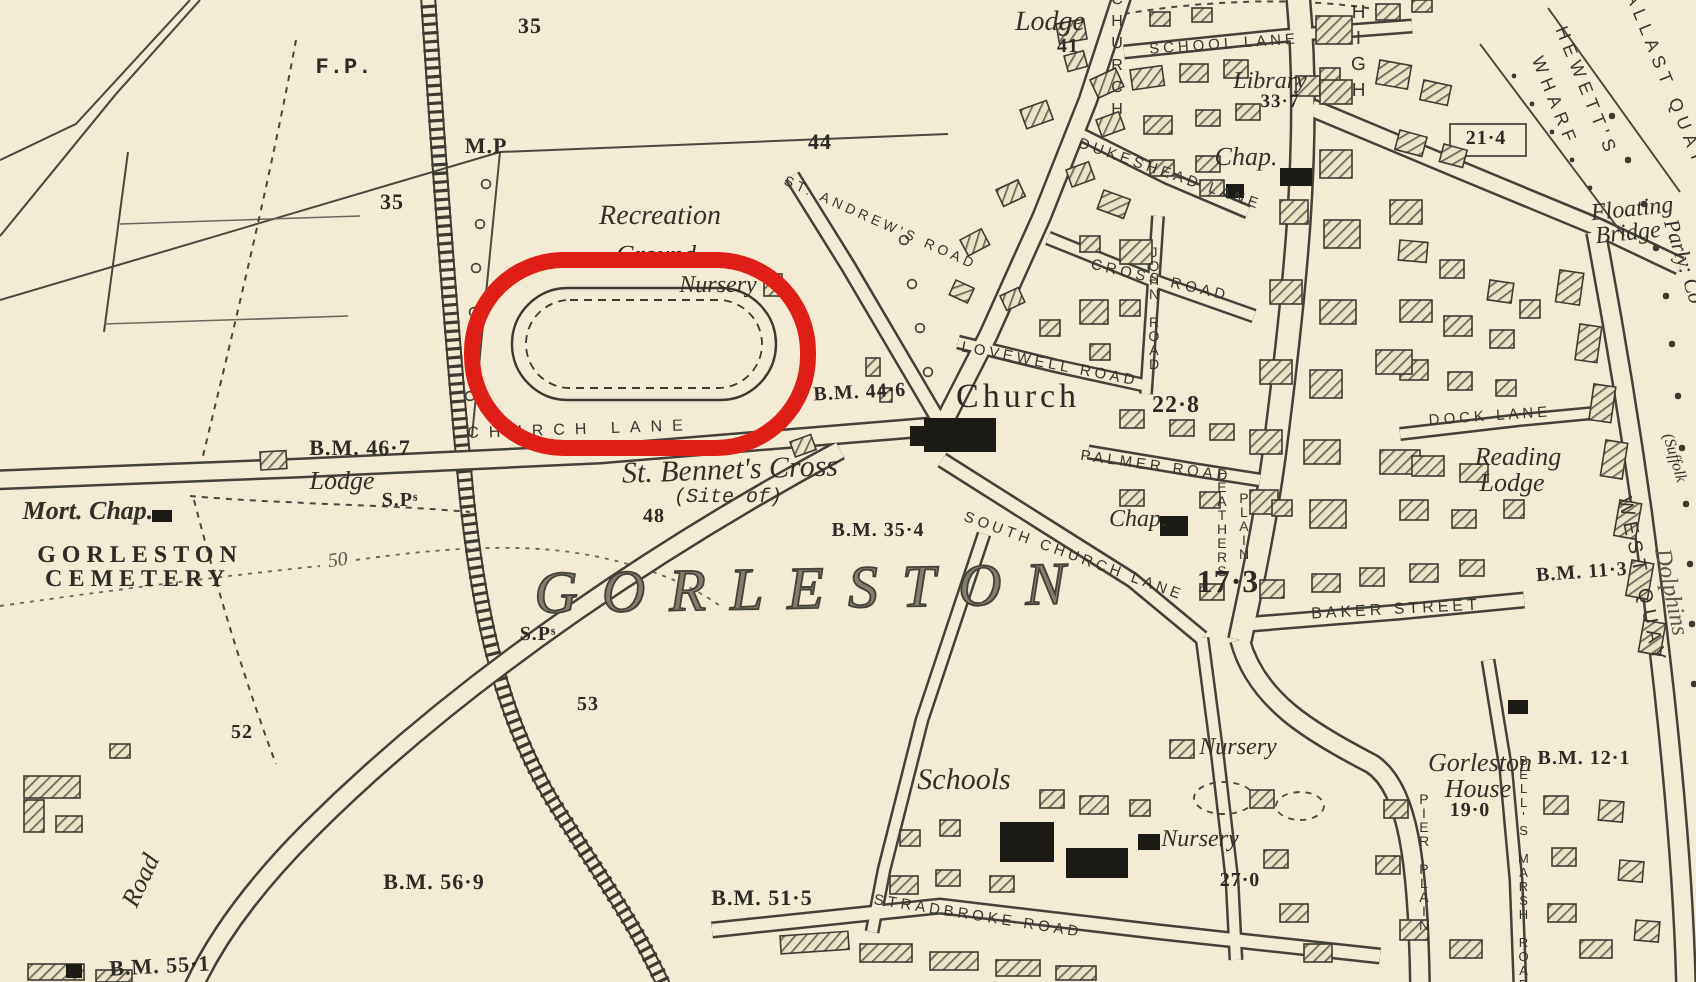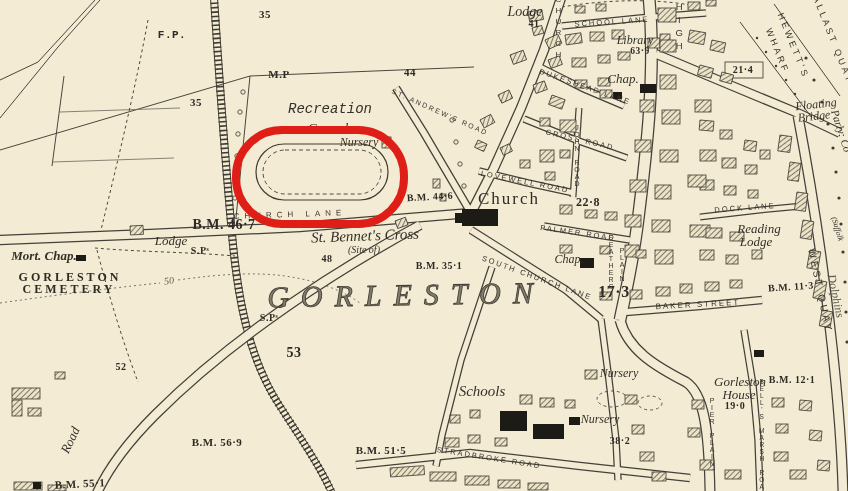--- a/index.html
+++ b/index.html
@@ -323,87 +323,87 @@
         <rect x="533" y="424" width="31" height="15"></rect>
       <rect x="569" y="417" width="11" height="8"></rect>
       <rect x="33" y="482" width="8" height="7"></rect>
     </g>
   </svg>
 
   <div id="labels">
       <span class="lbl bm" style="left: 172px; top: 35px; font-size: 11px; transform: translate(-50%, -50%) rotate(0deg); font-family: Liberation Mono, monospace;">F.P.</span>
       <span class="lbl bm" style="left: 265px; top: 14px; font-size: 11px; transform: translate(-50%, -50%) rotate(0deg);">35</span>
       <span class="lbl bm" style="left: 196px; top: 102px; font-size: 11px; transform: translate(-50%, -50%) rotate(0deg);">35</span>
-      <span class="lbl bm" style="left: 243px; top: 74px; font-size: 11px; transform: translate(-50%, -50%) rotate(0deg); margin-left: 36px;">M.P</span>
+      <span class="lbl bm" style="left: 243px; top: 74px; font-size: 11px; transform: translate(-50%, -50%) rotate(0deg);">M.P</span>
       <span class="lbl bm" style="left: 410px; top: 72px; font-size: 11px; transform: translate(-50%, -50%) rotate(0deg);">44</span>
       <span class="lbl ital" style="left: 525px; top: 12px; font-size: 14px; transform: translate(-50%, -50%) rotate(0deg);">Lodge</span>
       <span class="lbl bm" style="left: 534px; top: 24px; font-size: 10px; transform: translate(-50%, -50%) rotate(0deg);">41</span>
       <span class="lbl caps" style="left: 612px; top: 22px; font-size: 7.5px; transform: translate(-50%, -50%) rotate(-4deg);">SCHOOL LANE</span>
       <span class="lbl ital" style="left: 635px; top: 40px; font-size: 12px; transform: translate(-50%, -50%) rotate(0deg);">Library</span>
-      <span class="lbl bm" style="left: 640px; top: 52px; font-size: 9.5px; transform: translate(-50%, -50%) rotate(0deg);">63·9</span>
+      <span class="lbl bm" style="left: 640px; top: 52px; font-size: 9.5px; transform: translate(-50%, -50%) rotate(0deg);">33·7</span>
       <span class="lbl ital" style="left: 623px; top: 78px; font-size: 13px; transform: translate(-50%, -50%) rotate(0deg);">Chap.</span>
       <span class="lbl vert" style="left: 679px; top: 27px; font-size: 9.5px; transform: translate(-50%, -50%) rotate(0deg);">HIGH</span>
       <span class="lbl vert" style="left: 558px; top: 28px; font-size: 8px; transform: translate(-50%, -50%) rotate(0deg);">CHURCH</span>
       <span class="lbl bm" style="left: 743px; top: 70px; font-size: 10px; transform: translate(-50%, -50%) rotate(0deg);">21·4</span>
       <span class="lbl capsv" style="left: 793px; top: 46px; font-size: 9px; transform: translate(-50%, -50%) rotate(68deg);">HEWETT'S</span>
       <span class="lbl capsv" style="left: 777px; top: 51px; font-size: 9px; transform: translate(-50%, -50%) rotate(68deg);">WHARF</span>
       <span class="lbl capsv" style="left: 831px; top: 36px; font-size: 9px; transform: translate(-50%, -50%) rotate(68deg);">BALLAST QUAY</span>
       <span class="lbl ital" style="left: 816px; top: 104px; font-size: 12px; transform: translate(-50%, -50%) rotate(-6deg);">Floating</span>
       <span class="lbl ital" style="left: 814px; top: 116px; font-size: 12px; transform: translate(-50%, -50%) rotate(-6deg);">Bridge</span>
       <span class="lbl ital" style="left: 841px; top: 131px; font-size: 11px; transform: translate(-50%, -50%) rotate(72deg);">Parly: Co</span>
       <span class="lbl ital" style="left: 837px; top: 229px; font-size: 8px; transform: translate(-50%, -50%) rotate(73deg);">(Suffolk</span>
       <span class="lbl thin" style="left: 836px; top: 296px; font-size: 12px; transform: translate(-50%, -50%) rotate(78deg);">Dolphins</span>
       <span class="lbl capsv" style="left: 820px; top: 291px; font-size: 10px; transform: translate(-50%, -50%) rotate(78deg);">WEST QUAY</span>
       <span class="lbl caps" style="left: 585px; top: 87px; font-size: 7.5px; transform: translate(-50%, -50%) rotate(19deg);">DUKESHEAD LANE</span>
       <span class="lbl caps" style="left: 580px; top: 140px; font-size: 7.5px; transform: translate(-50%, -50%) rotate(13deg);">CROSS ROAD</span>
       <span class="lbl vtight" style="left: 577px; top: 155px; font-size: 7px; transform: translate(-50%, -50%) rotate(0deg);">JOHN ROAD</span>
       <span class="lbl caps" style="left: 525px; top: 182px; font-size: 7.5px; transform: translate(-50%, -50%) rotate(11deg);">LOVEWELL ROAD</span>
       <span class="lbl caps" style="left: 440px; top: 112px; font-size: 7px; transform: translate(-50%, -50%) rotate(24deg);">ST. ANDREW'S ROAD</span>
-      <span class="lbl ital" style="left: 330px; top: 109px; font-size: 14px; transform: translate(-50%, -50%) rotate(0deg); font-family: Liberation Mono, monospace;">Recreation</span>
+      <span class="lbl ital" style="left: 330px; top: 109px; font-size: 14px; transform: translate(-50%, -50%) rotate(0deg);">Recreation</span>
       <span class="lbl ital" style="left: 328px; top: 127px; font-size: 13px; transform: translate(-50%, -50%) rotate(0deg);">Ground</span>
       <span class="lbl ital" style="left: 359px; top: 142px; font-size: 12px; transform: translate(-50%, -50%) rotate(0deg);">Nursery</span>
       <span class="lbl capsw" style="left: 290px; top: 215px; font-size: 8px; transform: translate(-50%, -50%) rotate(-2deg);">CHURCH LANE</span>
       <span class="lbl bm" style="left: 430px; top: 197px; font-size: 10px; transform: translate(-50%, -50%) rotate(-3deg);">B.M. 44·6</span>
       <span class="lbl serifn" style="left: 509px; top: 198px; font-size: 17px; transform: translate(-50%, -50%) rotate(0deg);">Church</span>
       <span class="lbl bm" style="left: 588px; top: 202px; font-size: 12px; transform: translate(-50%, -50%) rotate(0deg);">22·8</span>
       <span class="lbl caps" style="left: 578px; top: 233px; font-size: 7.5px; transform: translate(-50%, -50%) rotate(8deg);">PALMER ROAD</span>
       <span class="lbl ital" style="left: 365px; top: 236px; font-size: 15px; transform: translate(-50%, -50%) rotate(-2deg);">St. Bennet's Cross</span>
-      <span class="lbl ital" style="left: 364px; top: 250px; font-size: 10px; transform: translate(-50%, -50%) rotate(0deg);">(Site of)</span>
+      <span class="lbl ital" style="left: 364px; top: 250px; font-size: 10px; transform: translate(-50%, -50%) rotate(0deg); font-family: Liberation Mono, monospace;">(Site of)</span>
       <span class="lbl bm" style="left: 327px; top: 259px; font-size: 10px; transform: translate(-50%, -50%) rotate(0deg);">48</span>
-      <span class="lbl bm" style="left: 439px; top: 266px; font-size: 10px; transform: translate(-50%, -50%) rotate(0deg);">B.M. 35·1</span>
+      <span class="lbl bm" style="left: 439px; top: 266px; font-size: 10px; transform: translate(-50%, -50%) rotate(0deg);">B.M. 35·4</span>
       <span class="lbl caps" style="left: 537px; top: 278px; font-size: 7.5px; transform: translate(-50%, -50%) rotate(20deg);">SOUTH CHURCH LANE</span>
       <span class="lbl ital" style="left: 569px; top: 259px; font-size: 12px; transform: translate(-50%, -50%) rotate(0deg);">Chap.</span>
       <span class="lbl vtight" style="left: 611px; top: 262px; font-size: 7px; transform: translate(-50%, -50%) rotate(0deg);">FEATHERS</span>
       <span class="lbl vtight" style="left: 622px; top: 264px; font-size: 7px; transform: translate(-50%, -50%) rotate(0deg);">PLAIN</span>
       <span class="lbl bm" style="left: 614px; top: 292px; font-size: 16px; transform: translate(-50%, -50%) rotate(0deg); text-align: center;">17·3</span>
       <span class="lbl caps" style="left: 698px; top: 305px; font-size: 8px; transform: translate(-50%, -50%) rotate(-3deg);">BAKER STREET</span>
       <span class="lbl bm" style="left: 791px; top: 287px; font-size: 10px; transform: translate(-50%, -50%) rotate(-4deg);">B.M. 11·3</span>
       <span class="lbl caps" style="left: 745px; top: 208px; font-size: 7.5px; transform: translate(-50%, -50%) rotate(-4deg);">DOCK LANE</span>
       <span class="lbl ital" style="left: 759px; top: 228px; font-size: 13px; transform: translate(-50%, -50%) rotate(0deg);">Reading</span>
       <span class="lbl ital" style="left: 756px; top: 241px; font-size: 13px; transform: translate(-50%, -50%) rotate(0deg);">Lodge</span>
       <span class="lbl big" style="left: 406px; top: 295px; font-size: 30px; transform: translate(-50%, -50%) rotate(-1deg);">GORLESTON</span>
-      <span class="lbl bm" style="left: 180px; top: 225px; font-size: 14px; transform: translate(-50%, -50%) rotate(0deg); margin-left: 44px;">B.M. 46·7</span>
+      <span class="lbl bm" style="left: 180px; top: 225px; font-size: 11px; transform: translate(-50%, -50%) rotate(0deg);">B.M. 46·7</span>
       <span class="lbl ital" style="left: 171px; top: 240px; font-size: 13px; transform: translate(-50%, -50%) rotate(0deg);">Lodge</span>
       <span class="lbl bm" style="left: 200px; top: 251px; font-size: 10px; transform: translate(-50%, -50%) rotate(0deg);">S.Pˢ</span>
       <span class="lbl bm" style="left: 269px; top: 318px; font-size: 10px; transform: translate(-50%, -50%) rotate(0deg);">S.Pˢ</span>
       <span class="lbl ital" style="left: 44px; top: 255px; font-size: 13px; transform: translate(-50%, -50%) rotate(0deg); font-weight: bold;">Mort. Chap.</span>
       <span class="lbl cem" style="left: 70px; top: 277px; font-size: 12px; transform: translate(-50%, -50%) rotate(0deg);">GORLESTON</span>
       <span class="lbl cem" style="left: 69px; top: 289px; font-size: 12px; transform: translate(-50%, -50%) rotate(0deg);">CEMETERY</span>
       <span class="lbl thin" style="left: 169px; top: 281px; font-size: 10px; transform: translate(-50%, -50%) rotate(-8deg);">50</span>
       <span class="lbl bm" style="left: 121px; top: 367px; font-size: 10px; transform: translate(-50%, -50%) rotate(0deg); font-family: Liberation Serif, serif;">52</span>
-      <span class="lbl bm" style="left: 294px; top: 353px; font-size: 14px; transform: translate(-50%, -50%) rotate(0deg); text-align: right;">53</span>
+      <span class="lbl bm" style="left: 294px; top: 353px; font-size: 10px; transform: translate(-50%, -50%) rotate(0deg); text-align: right;">53</span>
       <span class="lbl ital" style="left: 70px; top: 440px; font-size: 13px; transform: translate(-50%, -50%) rotate(-65deg);">Road</span>
       <span class="lbl bm" style="left: 80px; top: 484px; font-size: 11px; transform: translate(-50%, -50%) rotate(-3deg);">B.M. 55·1</span>
       <span class="lbl bm" style="left: 217px; top: 442px; font-size: 11px; transform: translate(-50%, -50%) rotate(0deg);">B.M. 56·9</span>
       <span class="lbl ital" style="left: 482px; top: 391px; font-size: 15px; transform: translate(-50%, -50%) rotate(0deg); font-style: italic;">Schools</span>
       <span class="lbl bm" style="left: 381px; top: 450px; font-size: 11px; transform: translate(-50%, -50%) rotate(0deg);">B.M. 51·5</span>
       <span class="lbl caps" style="left: 489px; top: 458px; font-size: 7.5px; transform: translate(-50%, -50%) rotate(9deg);">STRADBROKE ROAD</span>
       <span class="lbl ital" style="left: 619px; top: 373px; font-size: 12px; transform: translate(-50%, -50%) rotate(0deg);">Nursery</span>
       <span class="lbl ital" style="left: 600px; top: 419px; font-size: 12px; transform: translate(-50%, -50%) rotate(0deg);">Nursery</span>
-      <span class="lbl bm" style="left: 620px; top: 441px; font-size: 10px; transform: translate(-50%, -50%) rotate(0deg);">38·2</span>
+      <span class="lbl bm" style="left: 620px; top: 441px; font-size: 10px; transform: translate(-50%, -50%) rotate(0deg);">27·0</span>
       <span class="lbl ital" style="left: 740px; top: 381px; font-size: 13px; transform: translate(-50%, -50%) rotate(0deg);">Gorleston</span>
       <span class="lbl bm" style="left: 792px; top: 380px; font-size: 10px; transform: translate(-50%, -50%) rotate(0deg);">B.M. 12·1</span>
       <span class="lbl ital" style="left: 739px; top: 394px; font-size: 13px; transform: translate(-50%, -50%) rotate(0deg);">House</span>
       <span class="lbl bm" style="left: 735px; top: 406px; font-size: 10px; transform: translate(-50%, -50%) rotate(0deg);">19·0</span>
       <span class="lbl vtight" style="left: 712px; top: 432px; font-size: 7px; transform: translate(-50%, -50%) rotate(0deg);">PIER PLAIN</span>
       <span class="lbl vtight" style="left: 761px; top: 437px; font-size: 6.5px; transform: translate(-50%, -50%) rotate(0deg);">BELL'S MARSH ROAD</span>
     </div>
 
   <svg width="848" height="491" viewBox="0 0 848 491">
     <rect id="hl" fill="none" stroke-linejoin="round" x="236" y="130" width="168" height="94" rx="46" stroke="#e01e18" stroke-width="8"></rect>

